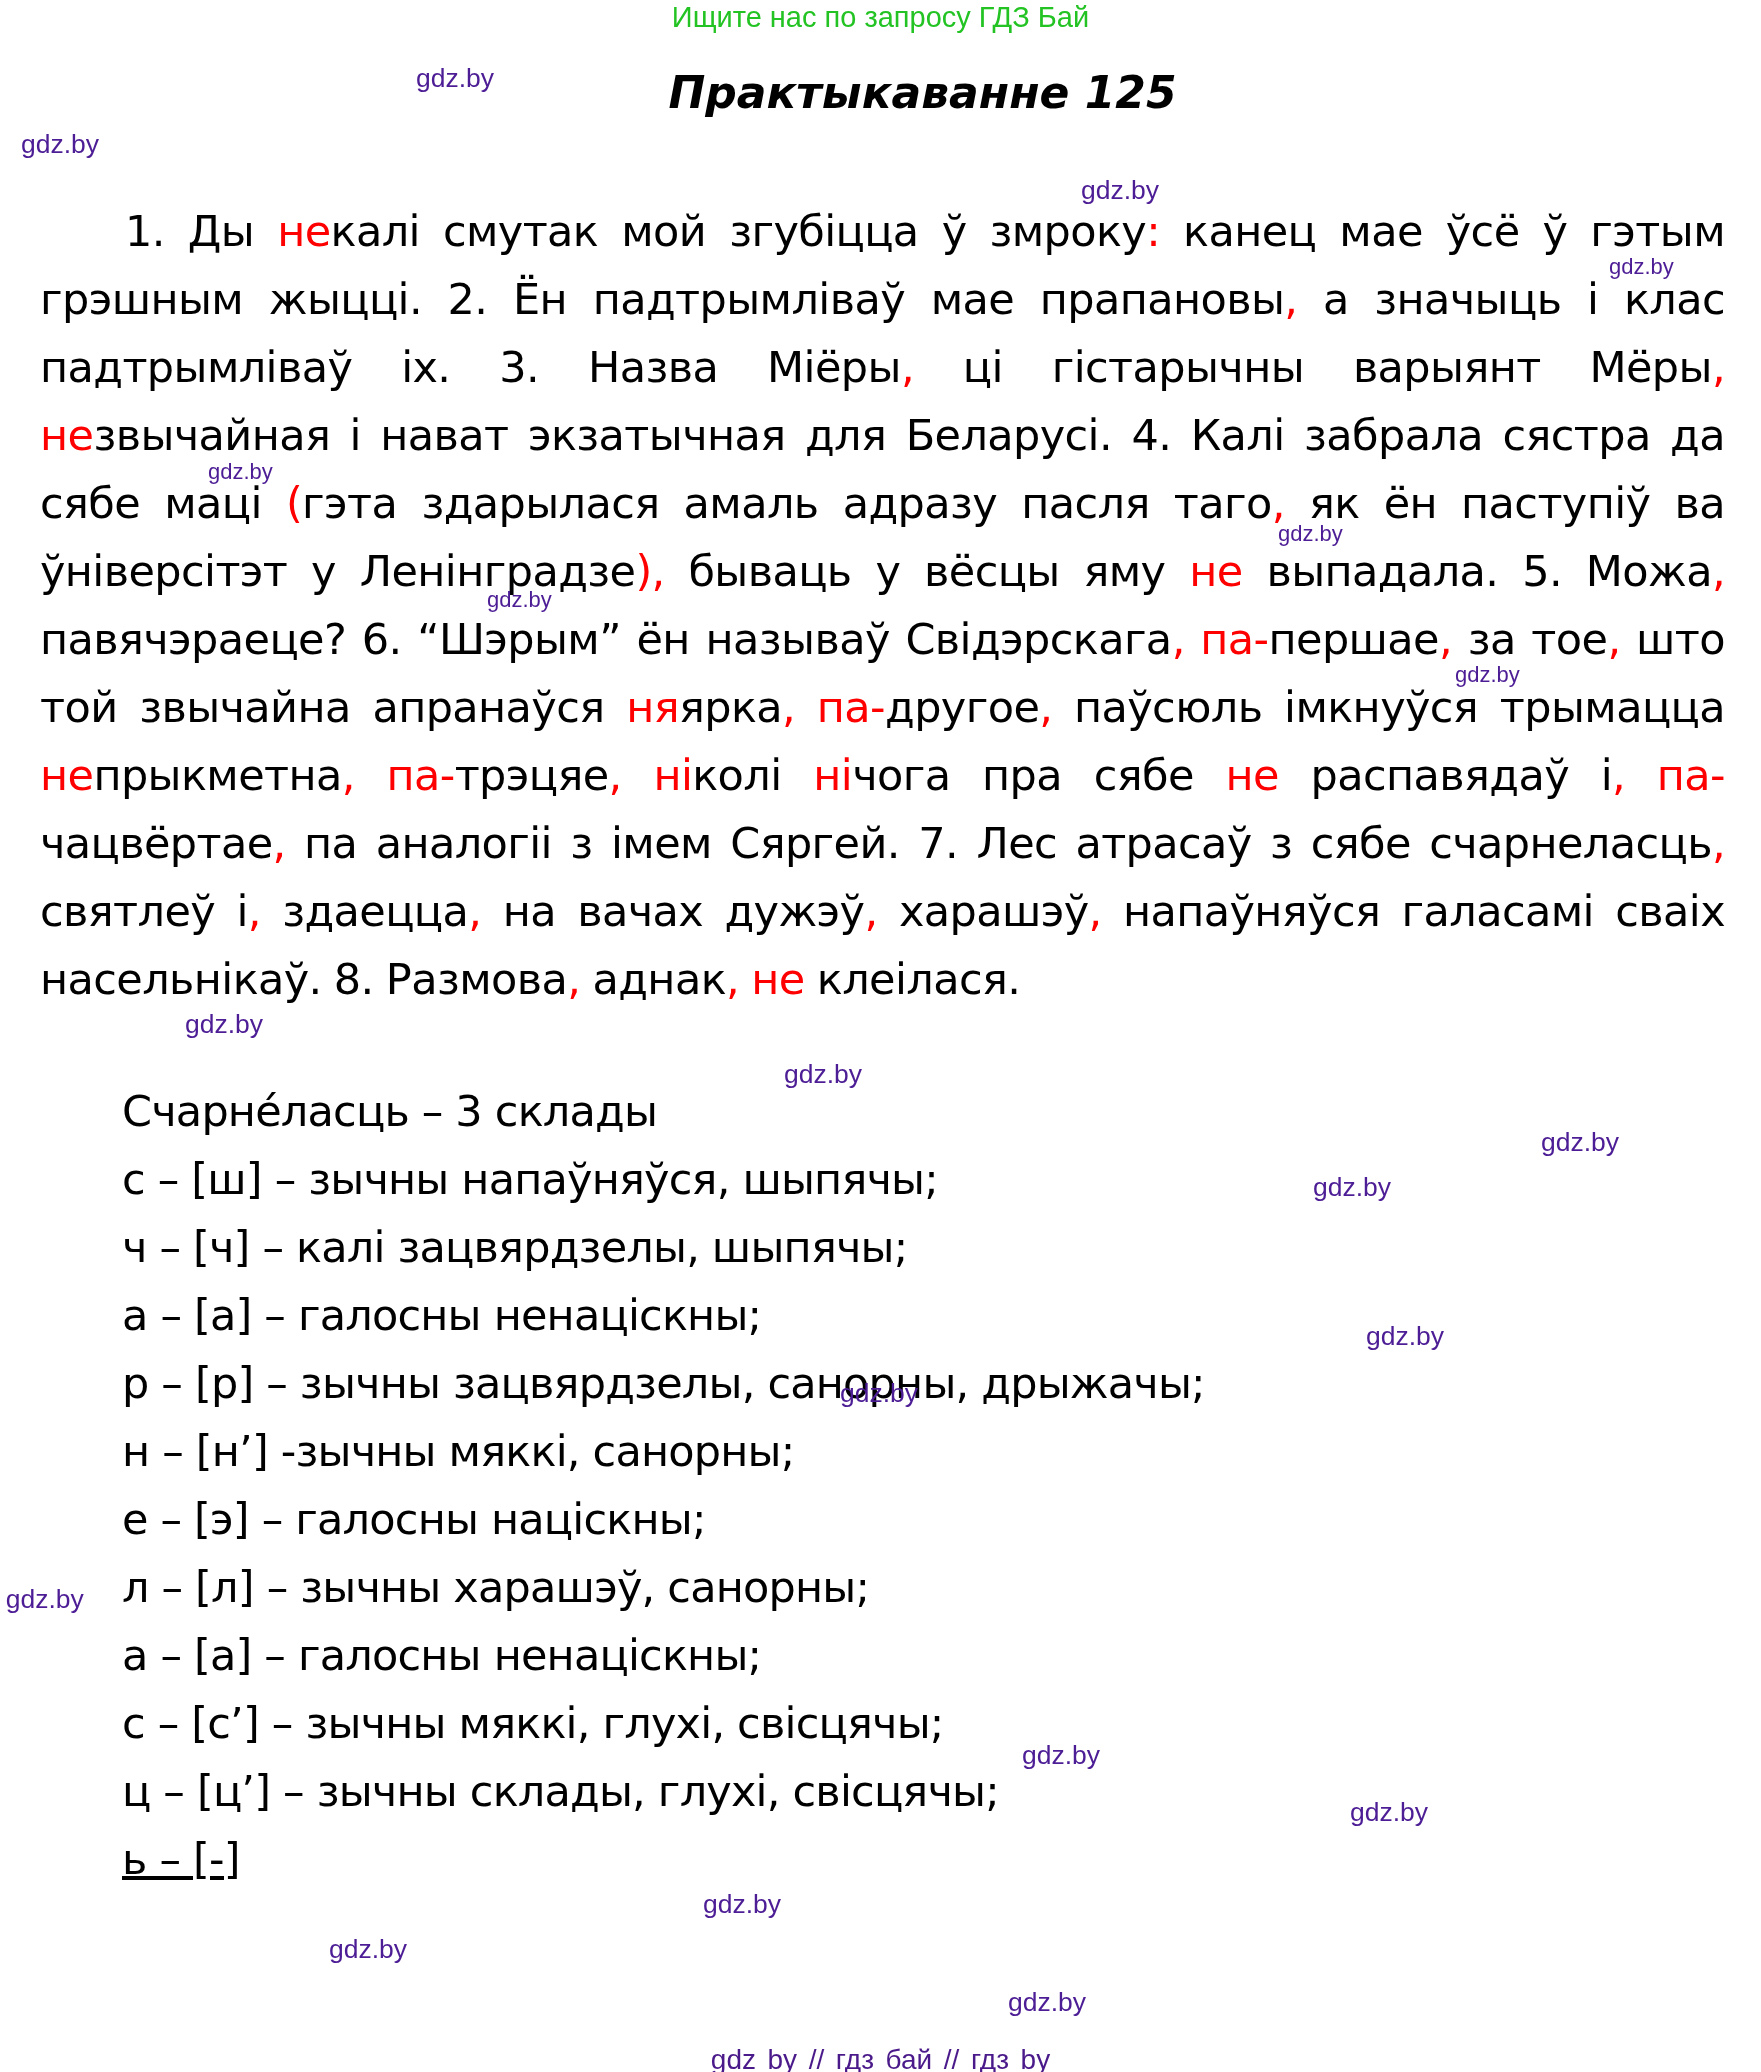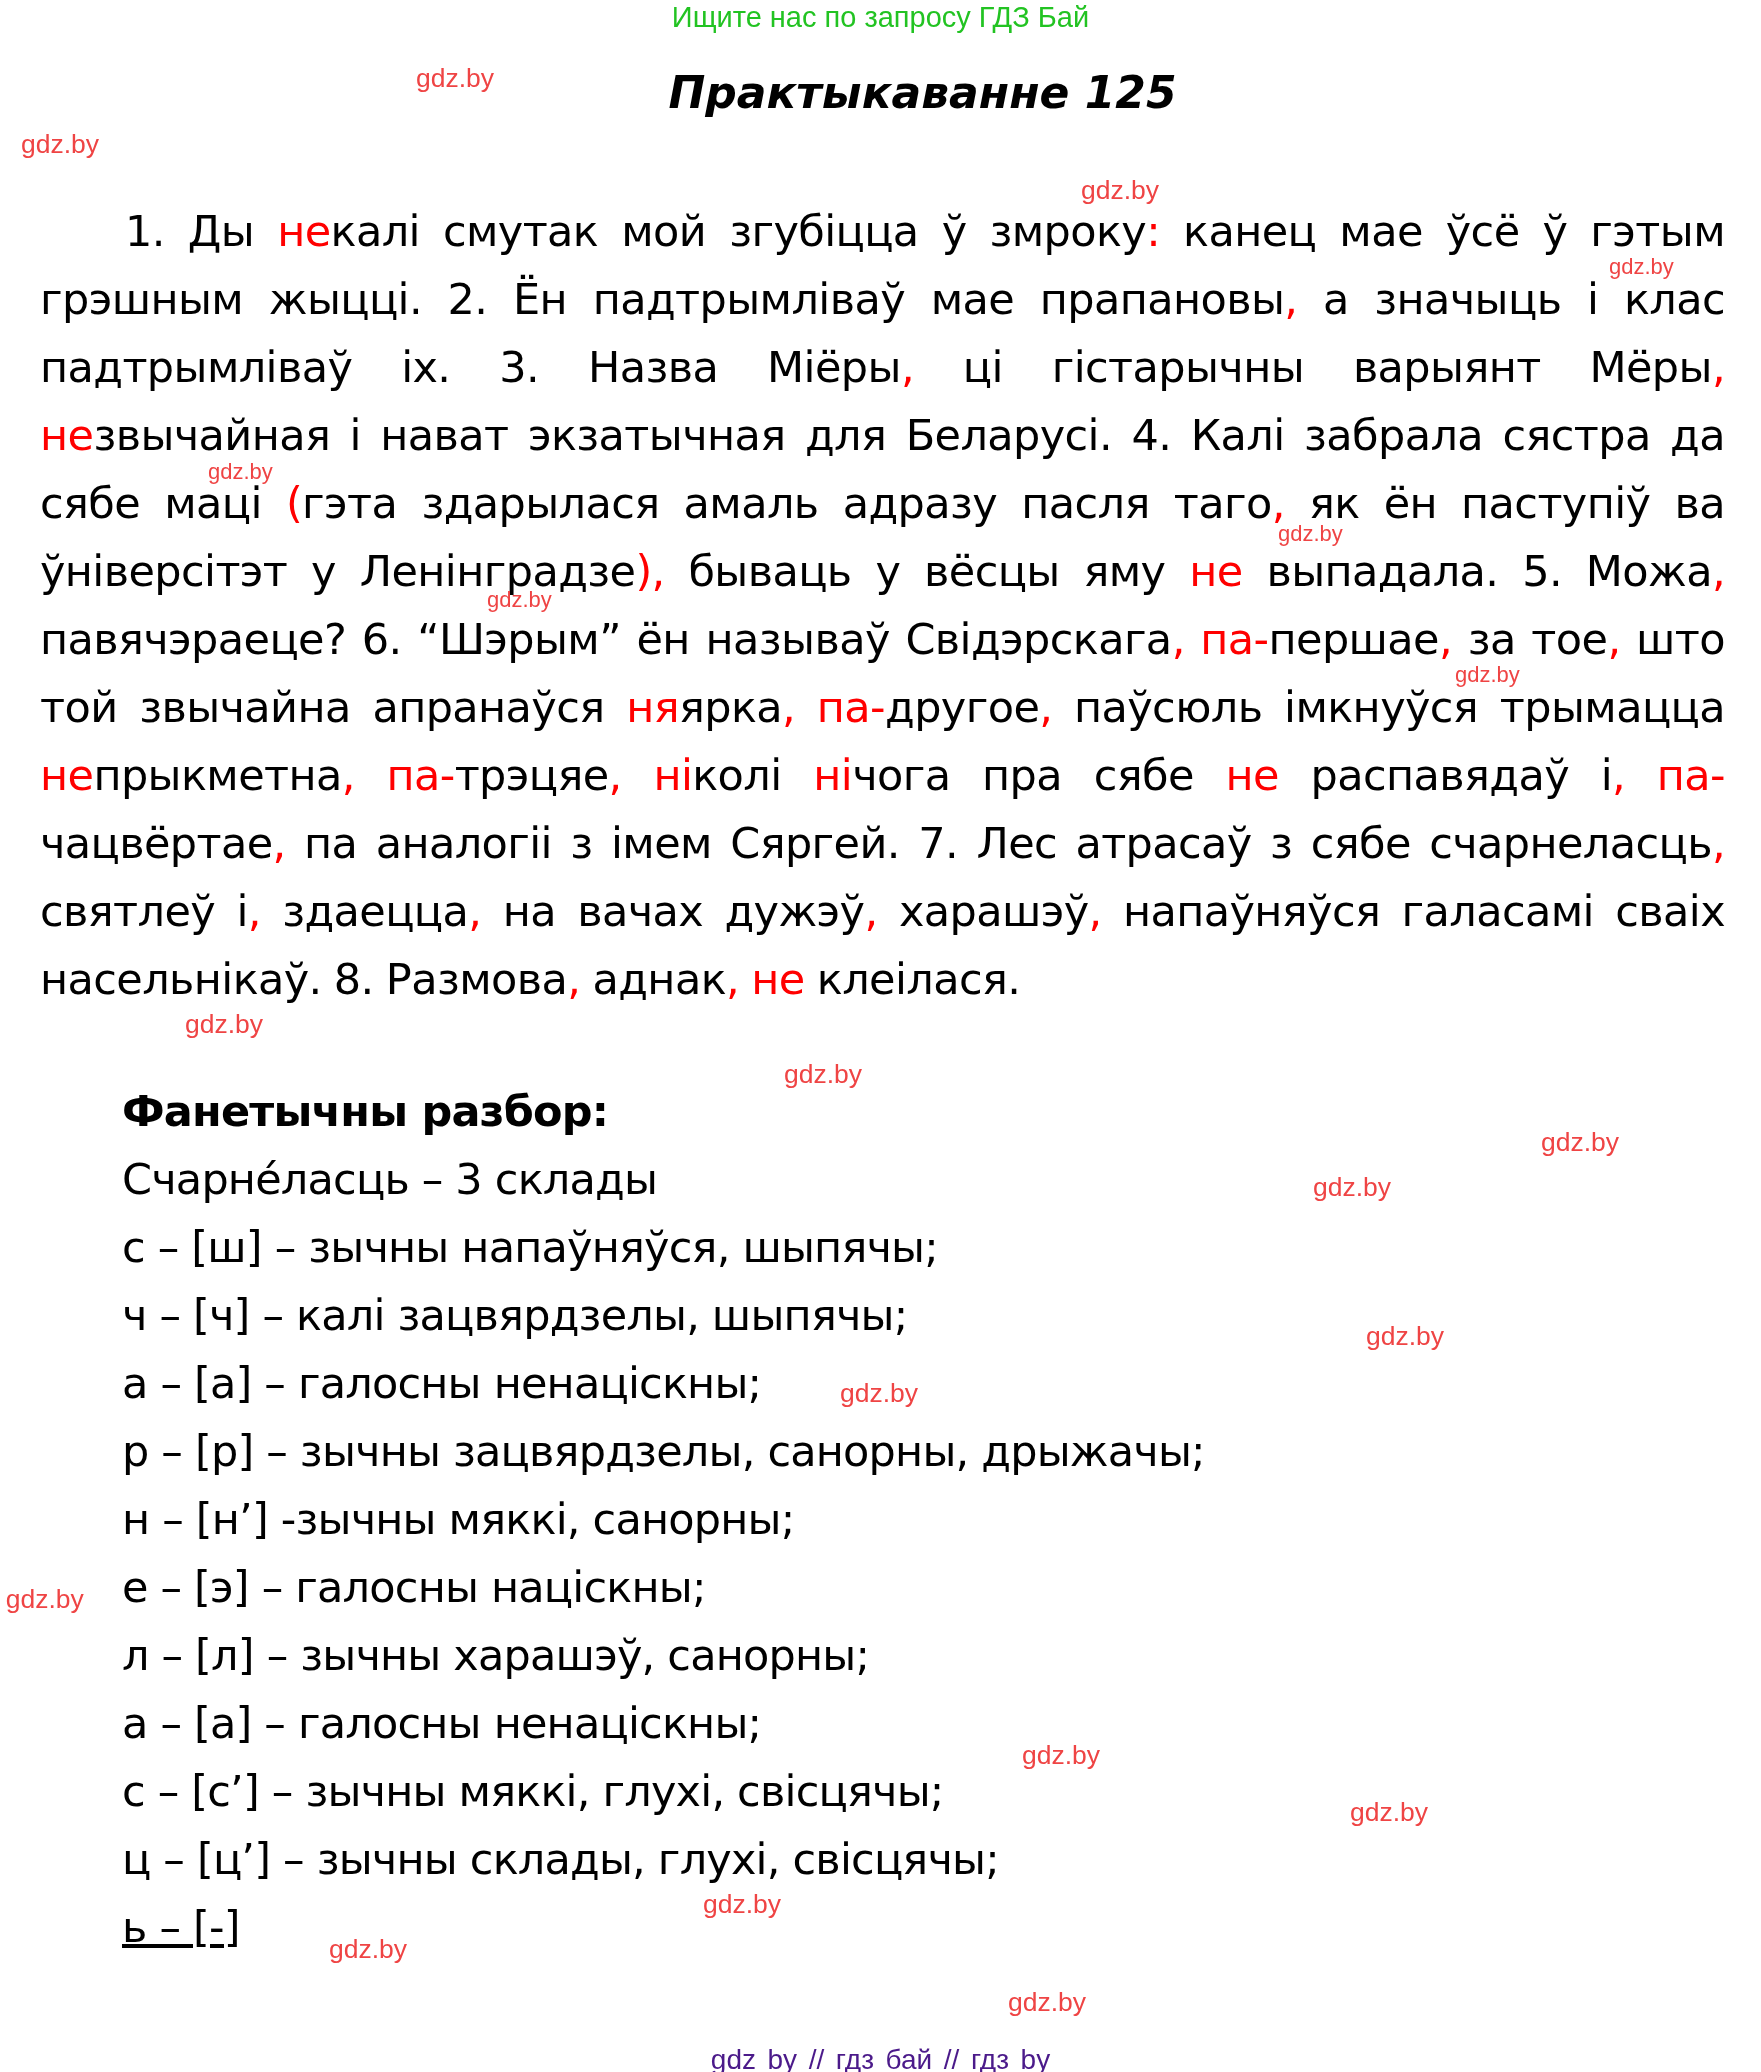--- a/index.html
+++ b/index.html
@@ -11,36 +11,35 @@
            font-family: "DejaVu Sans", sans-serif; font-weight: bold; font-style: italic; font-size: 44px; line-height: 53px; }
   .para { position: absolute; top: 197px; left: 40px; width: 1685px;
           font-family: "DejaVu Sans", sans-serif; font-size: 43px; line-height: 68px;
           text-align: justify; text-indent: 85px; letter-spacing: -0.6px; word-spacing: -0.9px; }
   .r { color: #ff0000; }
   .rb { color: #ff0000; font-weight: normal; }
   .analysis { position: absolute; top: 1077px; left: 122px; width: 1420px;
               font-family: "DejaVu Sans", sans-serif; font-size: 43px; line-height: 68px; letter-spacing: -0.8px; }
   .analysis .heading { font-weight: bold; }
   .analysis .under { text-decoration: underline; text-decoration-thickness: 3.8px; }
-  .wm { position: absolute; font-family: "Liberation Sans", sans-serif; font-size: 26.5px; line-height: 28px; color: #ef4444; white-space: nowrap; }
+  .wm { position: absolute; font-family: "Liberation Sans", sans-serif; font-size: 26.5px; line-height: 28px; color: #4c1d95; white-space: nowrap; }
   .wm.small { font-size: 22px; }
   .footer { position: absolute; top: 2046px; left: 0; width: 1761px; text-align: center;
             font-family: "Liberation Sans", sans-serif; font-size: 28px; line-height: 28px; color: #4b1a8a; word-spacing: 3.8px; }
 </style>
 </head>
 <body>
 
 <div class="top-note">Ищите нас по запросу ГДЗ Бай</div>
 
 <div class="title">Практыкаванне 125</div>
 
 <div class="para" id="para"><span>1. Ды </span><span class="rb">не</span><span>калі смутак мой згубіцца ў змроку</span><span class="rb">:</span><span> канец мае ўсё ў гэтым грэшным жыцці. 2. Ён падтрымліваў мае прапановы</span><span class="rb">,</span><span> а значыць і клас падтрымліваў іх. 3. Назва Міёры</span><span class="rb">,</span><span> ці гістарычны варыянт Мёры</span><span class="rb">,</span><span> </span><span class="rb">не</span><span>звычайная і нават экзатычная для Беларусі. 4. Калі забрала сястра да сябе маці </span><span class="rb">(</span><span>гэта здарылася амаль адразу пасля таго</span><span class="rb">,</span><span> як ён паступіў ва ўніверсітэт у Ленінградзе</span><span class="rb">),</span><span> бываць у вёсцы яму </span><span class="rb">не</span><span> выпадала. 5. Можа</span><span class="rb">,</span><span> павячэраеце? 6. “Шэрым” ён называў Свідэрскага</span><span class="rb">,</span><span> </span><span class="r">па-</span><span>першае</span><span class="rb">,</span><span> за тое</span><span class="rb">,</span><span> што той звычайна апранаўся </span><span class="rb">ня</span><span>ярка</span><span class="rb">,</span><span> </span><span class="rb">па-</span><span>другое</span><span class="rb">,</span><span> паўсюль імкнуўся трымацца </span><span class="rb">не</span><span>прыкметна</span><span class="rb">,</span><span> </span><span class="rb">па-</span><span>трэцяе</span><span class="rb">,</span><span> </span><span class="rb">ні</span><span>колі </span><span class="rb">ні</span><span>чога пра сябе </span><span class="rb">не</span><span> распавядаў і</span><span class="rb">,</span><span> </span><span class="rb">па-</span><span>чацвёртае</span><span class="rb">,</span><span> па аналогіі з імем Сяргей. 7. Лес атрасаў з сябе счарнеласць</span><span class="rb">,</span><span> святлеў і</span><span class="rb">,</span><span> здаецца</span><span class="rb">,</span><span> на вачах дужэў</span><span class="rb">,</span><span> харашэў</span><span class="rb">,</span><span> напаўняўся галасамі сваіх насельнікаў. 8. Размова</span><span class="rb">,</span><span> аднак</span><span class="rb">,</span><span>  </span><span class="rb">не</span><span> клеілася.</span></div>
 
 <div class="analysis">
-  <div class="heading">Фанетычны разбор:</div>
   <div>Счарне́ласць – 3 склады</div>
   <div>с – [ш] – зычны напаўняўся, шыпячы;</div>
   <div>ч – [ч] – калі зацвярдзелы, шыпячы;</div>
   <div>а – [а] – галосны ненаціскны;</div>
   <div>р – [р] – зычны зацвярдзелы, санорны, дрыжачы;</div>
   <div>н – [н’] -зычны мяккі, санорны;</div>
   <div>е – [э] – галосны націскны;</div>
   <div>л – [л] – зычны харашэў, санорны;</div>
   <div>а – [а] – галосны ненаціскны;</div>
   <div>с – [с’] – зычны мяккі, глухі, свісцячы;</div>

